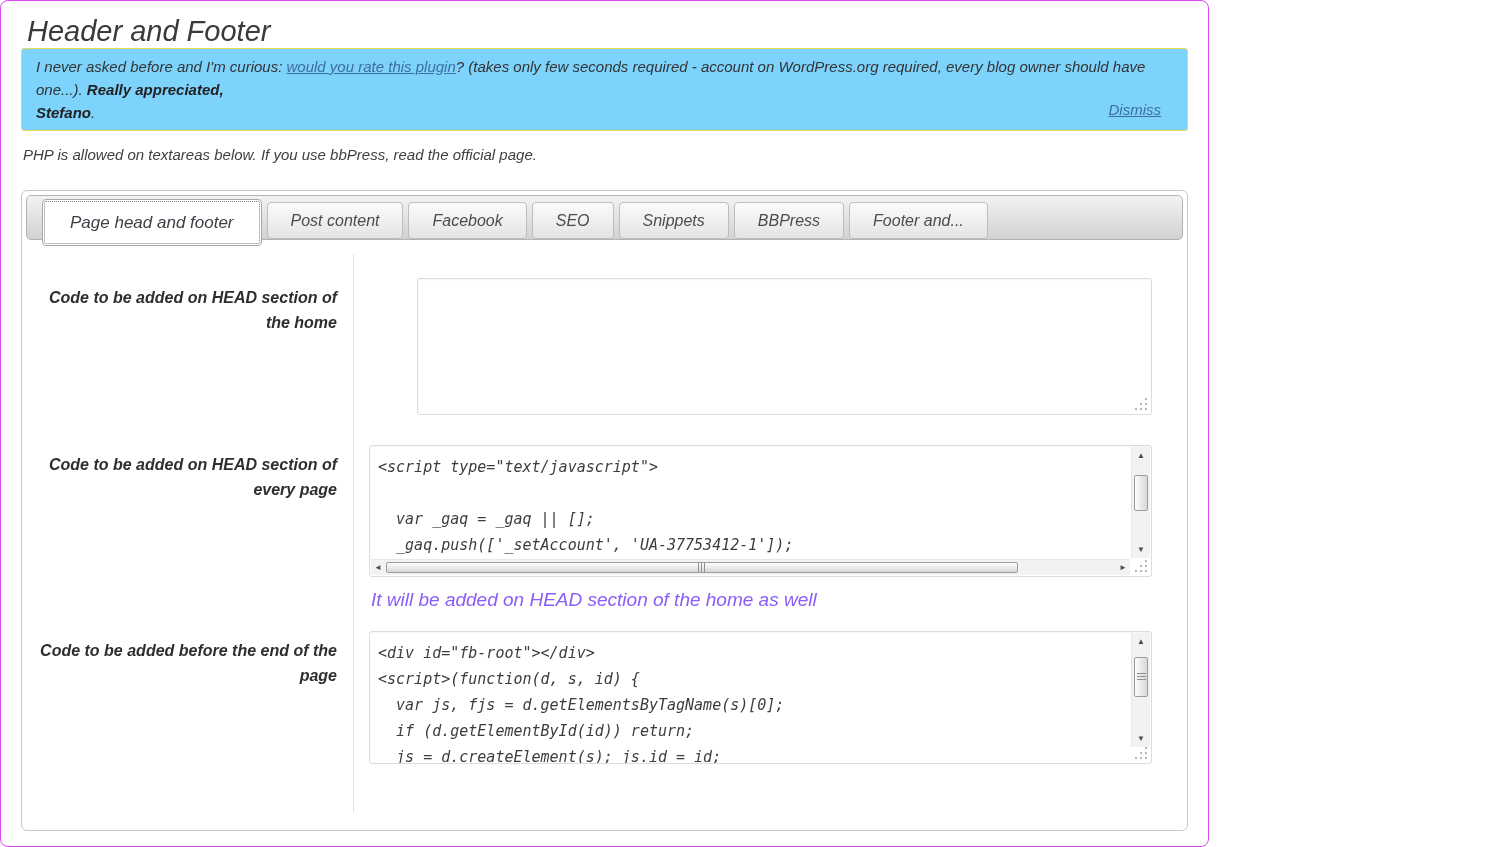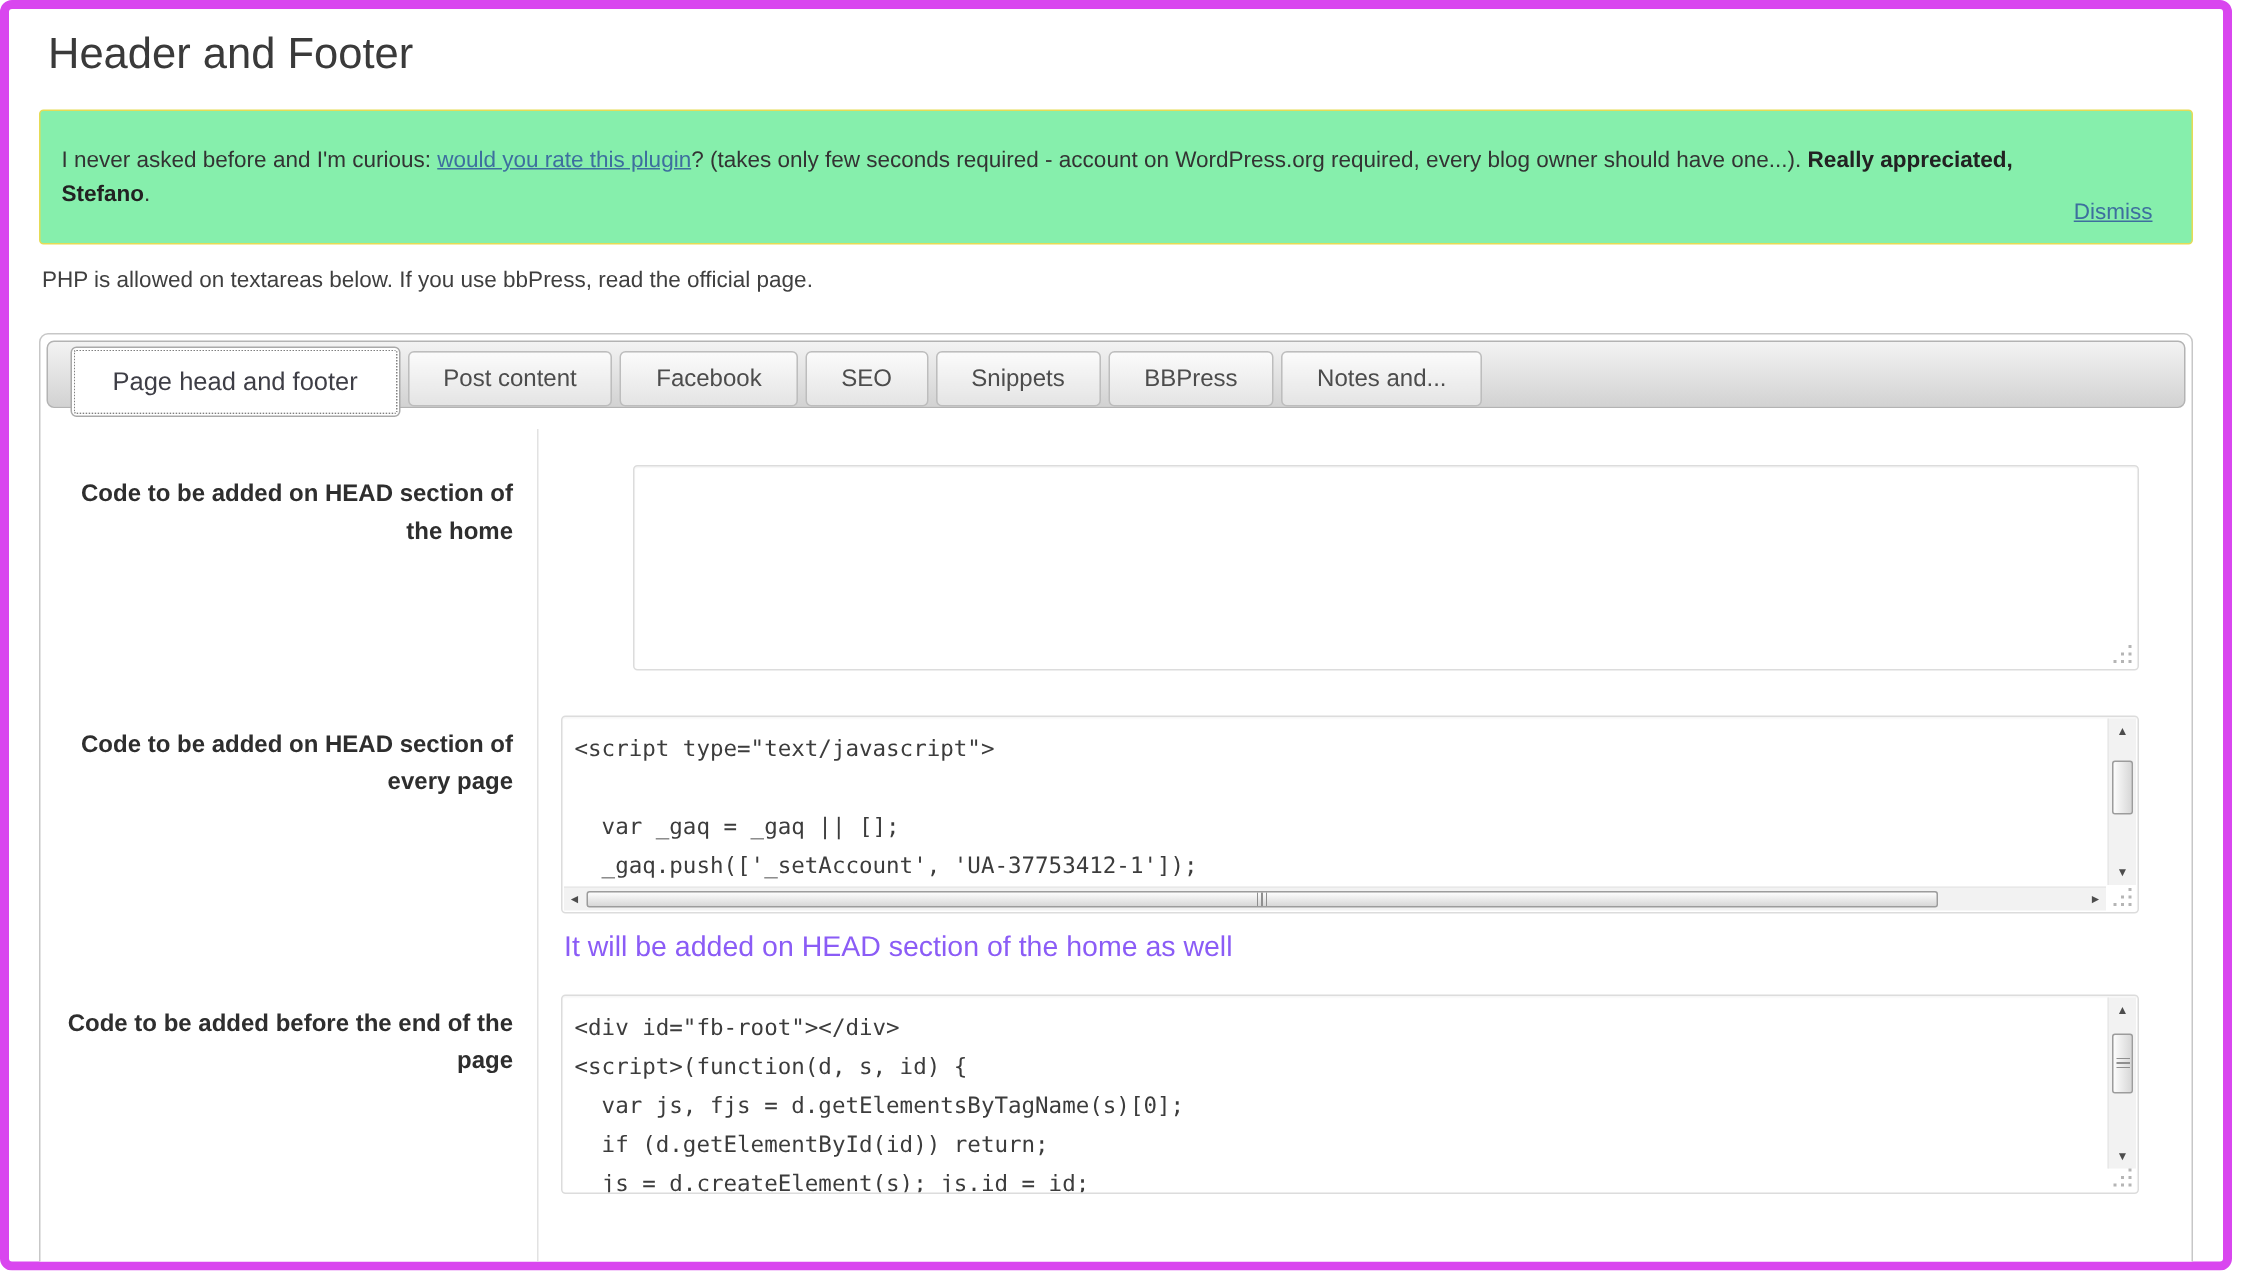--- a/index.html
+++ b/index.html
@@ -1,29 +1,29 @@
 <!DOCTYPE html>
 <html><head>
 <meta charset="utf-8">
 <style>
   * { box-sizing: border-box; }
   html,body { margin:0; padding:0; background:#fff; }
   .page {
-    width:1488px; height:847px; position:relative; overflow:hidden;
-    background:#fff; border:6px solid #d946ef; border-radius:8px;
+    width:1209px; height:847px; position:relative; overflow:hidden;
+    background:#fff; border:1px solid #d946ef; border-radius:8px;
     padding:0 20px;
-    font-family:"Liberation Sans", sans-serif; color:#3c3c3c;
+    font-family:"Liberation Sans", sans-serif; color:#3c3c3c;font-style:italic;
   }
   h1.page-title {
     margin:14px 0 0 6px; font-size:29px; font-weight:400; color:#3a3a3a;
   }
   
   .notice {
-    position:relative; margin-top:20px; padding:21px 14px;
-    background:#86efac; border:1px solid #E6DB55; border-radius:3px;
+    position:relative; padding:6px 14px;
+    background:#7dd3fc; border:1px solid #E6DB55; border-radius:3px;
     font-size:15px; line-height:23px; color:#333;
   }
   .notice a { color:#3d6f9e; text-decoration:underline; cursor:pointer; }
   .notice strong { color:#222; }
   .notice .dismiss { position:absolute; right:26px; bottom:9px; }
   .intro { margin:15px 0 0 2px; font-size:15px; color:#3f3f3f; }
 
   
   .widget {
     margin-top:27px; height:641px; background:#fff;
@@ -142,21 +142,21 @@
   <p class="intro">PHP is allowed on textareas below. If you use bbPress, read the official page.</p>
 
   <div class="widget">
     <div class="tabstrip">
       <div class="tab active">Page head and footer</div>
       <div class="tab">Post content</div>
       <div class="tab">Facebook</div>
       <div class="tab">SEO</div>
       <div class="tab">Snippets</div>
       <div class="tab">BBPress</div>
-      <div class="tab">Notes and...</div>
+      <div class="tab">Footer and...</div>
     </div>
 
     <div class="panel">
       <div class="col-divider"></div>
 
       <div class="form-row row-1">
         <div class="cell-label">Code to be added on HEAD section of the home</div>
         <div class="cell-field">
           <div class="ta ta1">
             <pre></pre>

